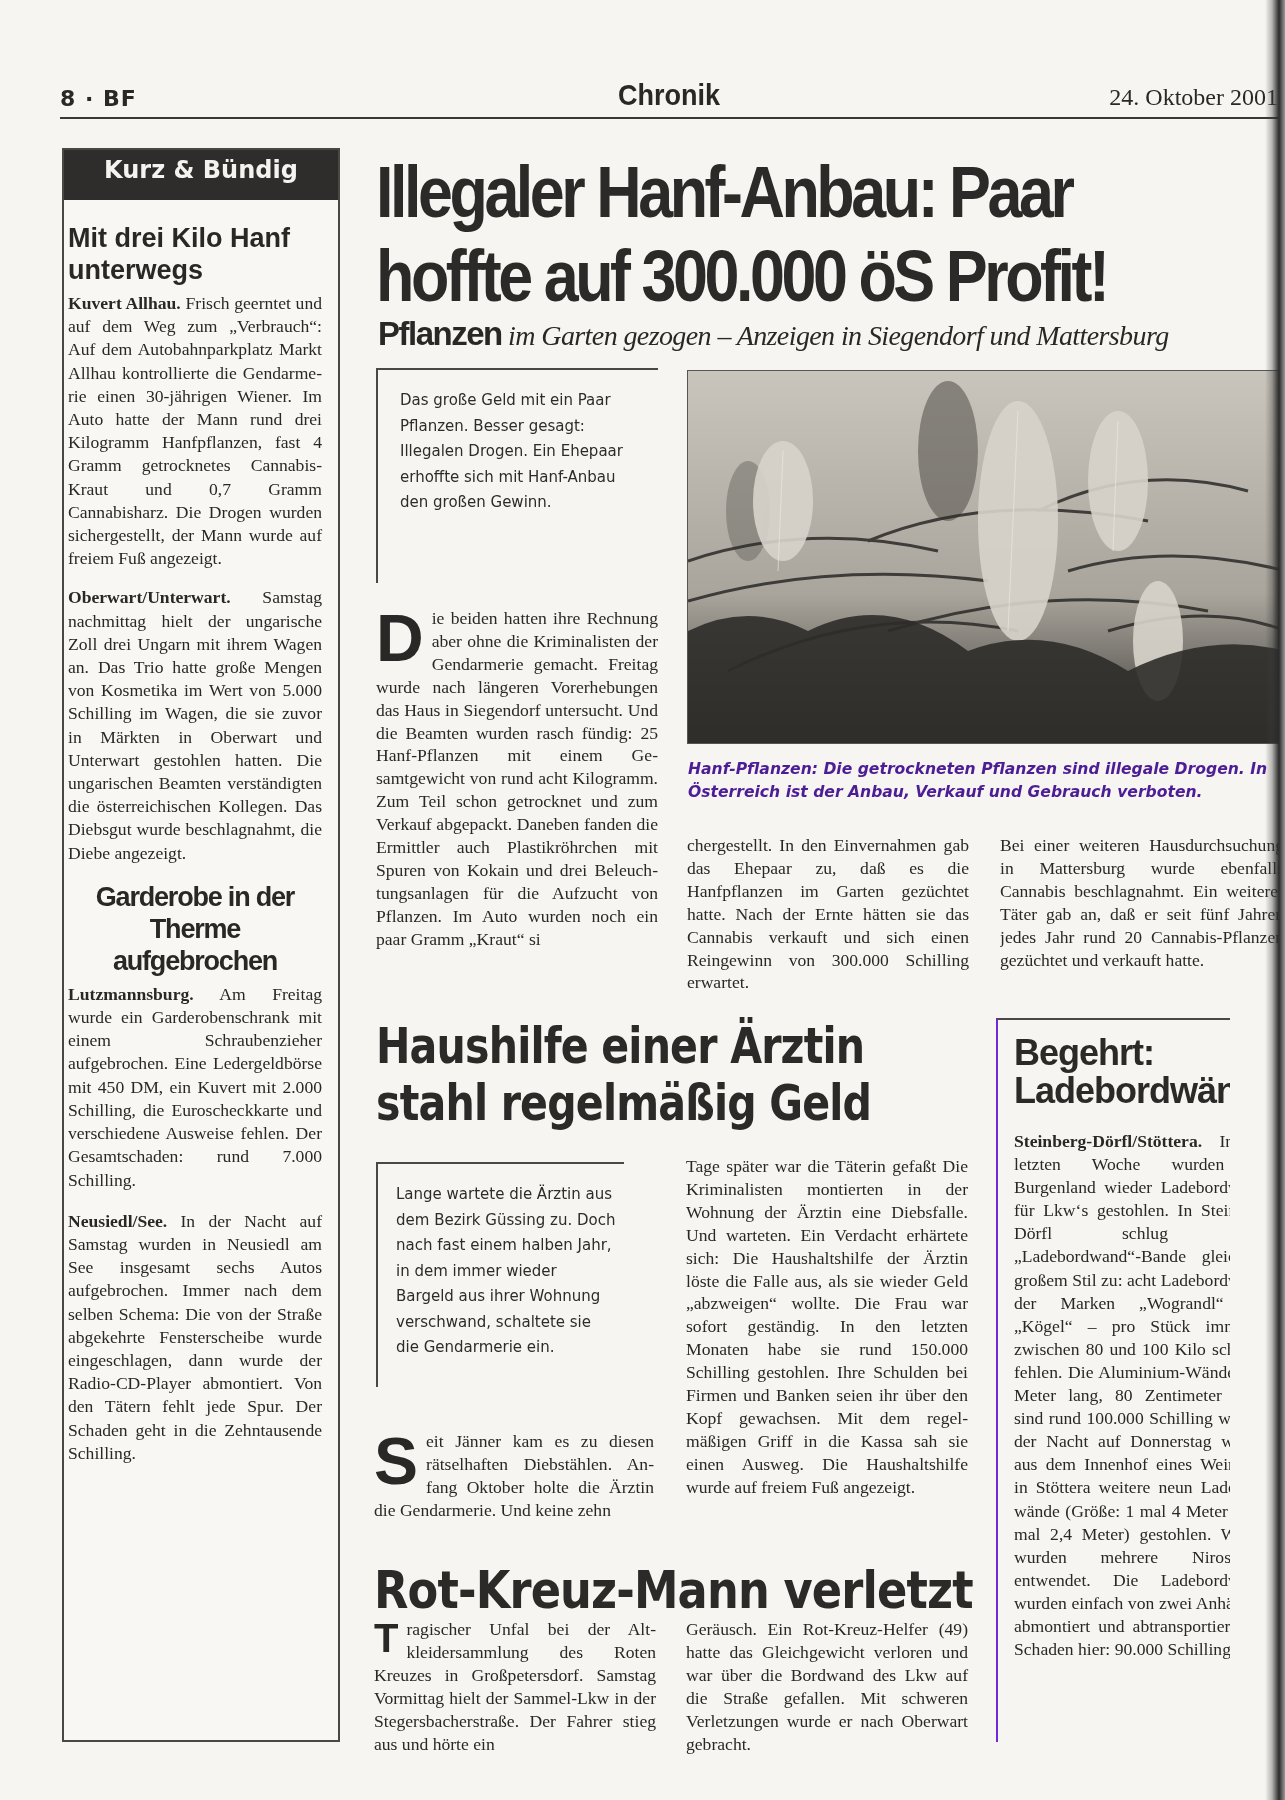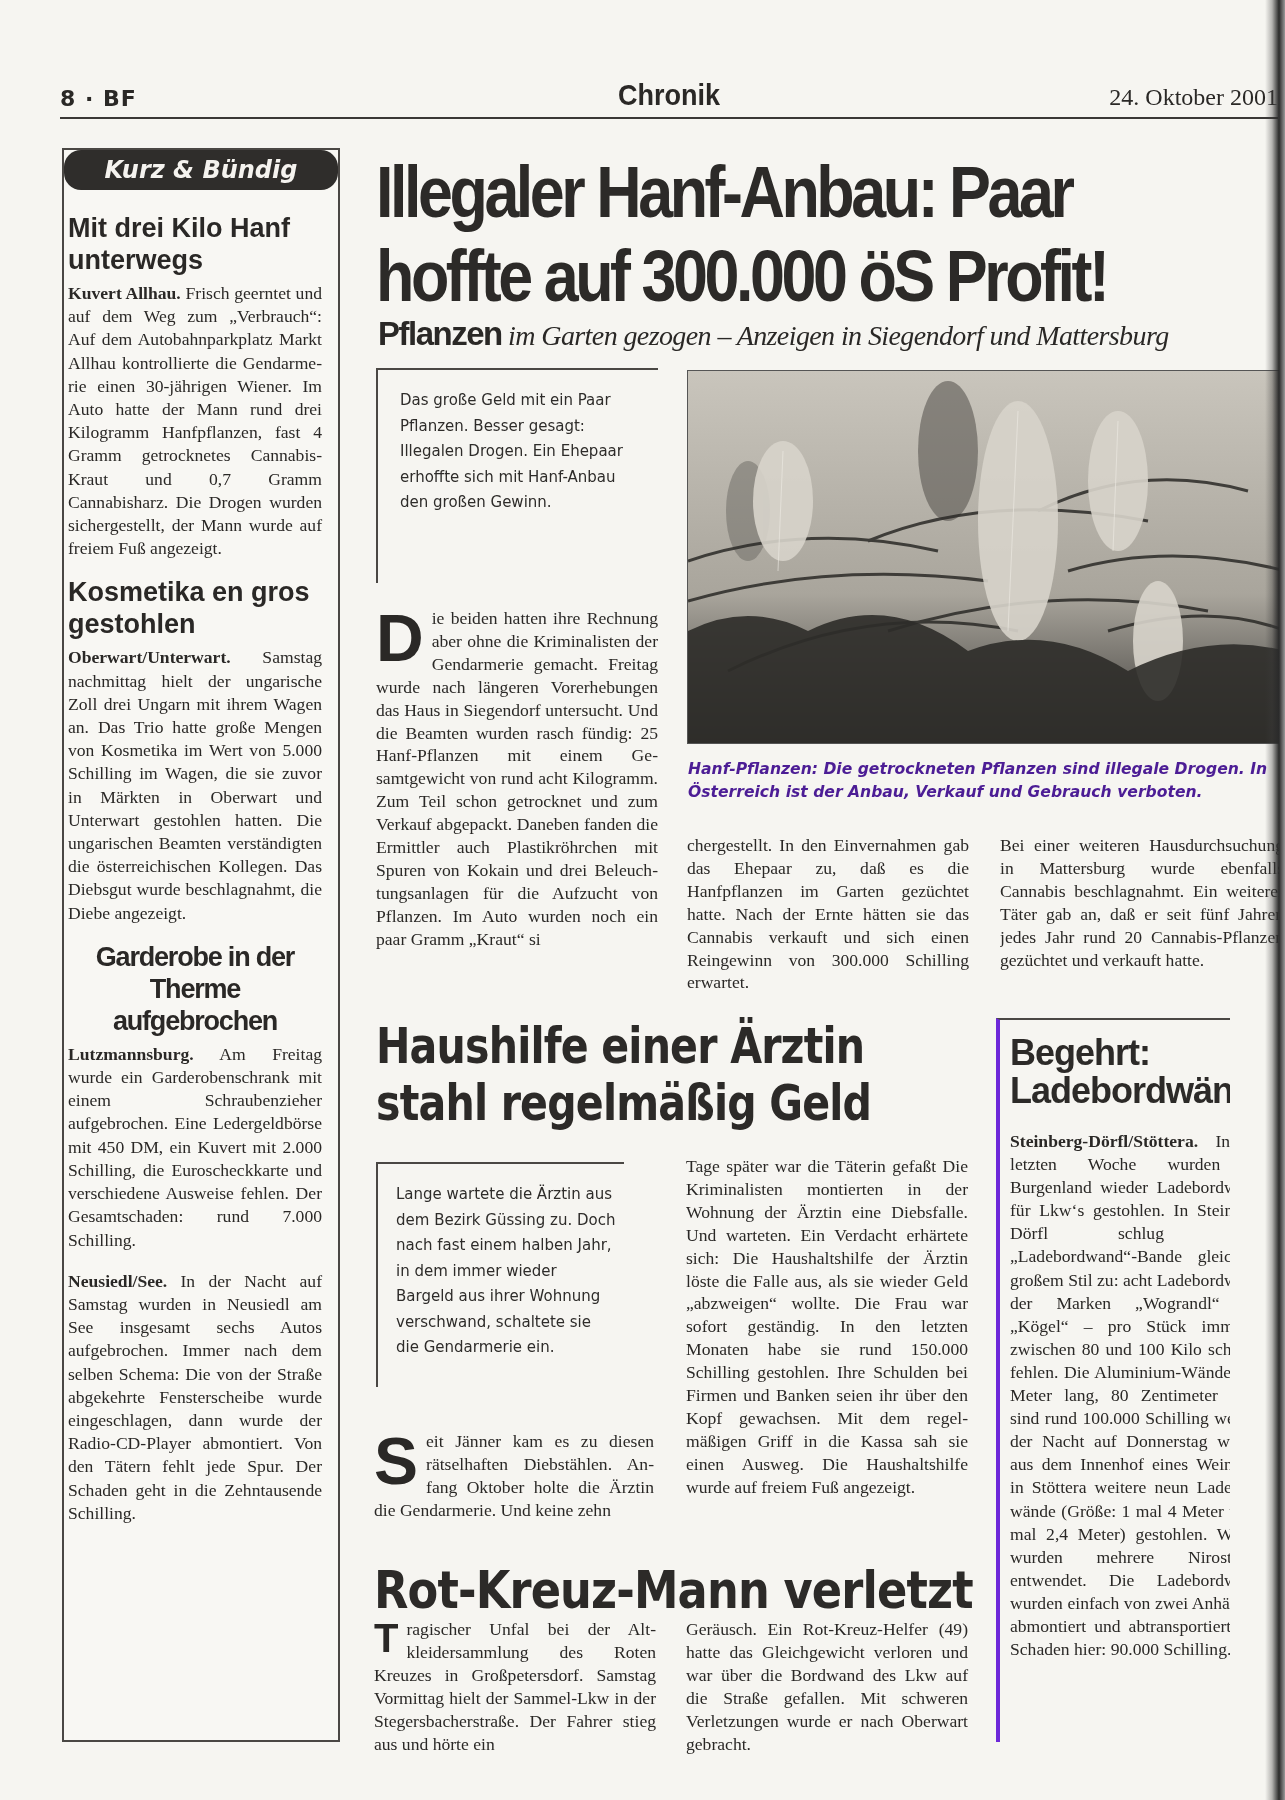--- a/index.html
+++ b/index.html
@@ -15,21 +15,21 @@
 
   
   .page-header { position: absolute; left: 60px; top: 78px; width: 1218px; height: 40px; }
   .hdr-page { position: absolute; left: 0; top: 8px; font-family: "DejaVu Sans", sans-serif; font-weight: bold; font-size: 22px; letter-spacing: 1px; }
   .hdr-section { position: absolute; left: 0; width: 100%; text-align: center; top: 0; font-family: "Liberation Sans", sans-serif; font-weight: bold; font-size: 30px; transform: scaleX(0.9); }
   .hdr-date { position: absolute; right: 0; top: 6px; font-family: "Liberation Serif", serif; font-size: 24px; }
   .hdr-rule { position: absolute; left: 60px; top: 117px; width: 1218px; height: 2px; background: #3a3836; }
 
   
   .sidebar { position: absolute; left: 62px; top: 148px; width: 278px; height: 1594px; border: 2px solid #4a4744; box-sizing: border-box; background: #f8f7f3; }
-  .sidebar-title { background: #2f2d2b; color: #f5f3ef; text-align: center; height: 40px; line-height: 40px; font-family: "DejaVu Sans", sans-serif; font-weight: bold; font-style: italic; font-size: 24px; border-radius: 17px; }
+  .sidebar-title { background: #2f2d2b; color: #f5f3ef; text-align: center; height: 50px; line-height: 40px; font-family: "DejaVu Sans", sans-serif; font-weight: bold; font-size: 24px; }
   .brief { padding: 0 16px 0 4px; }
   .brief h3 { margin: 0; font-family: "Liberation Sans", "DejaVu Sans", sans-serif; font-weight: bold; font-size: 27px; line-height: 32px; transform-origin: left; color: #2a2826; }
   .brief p { margin: 6px 0 0 0; font-size: 17.6px; line-height: 23.2px; text-align: justify; hyphens: manual; }
   .brief p b { font-weight: bold; }
   .b1 { margin-top: 22px; } .b2 { margin-top: 16px; } .b3 { margin-top: 16px; } .b4 { margin-top: 18px; }
 
   
   .main-headline { position: absolute; left: 376px; top: 150px; width: 900px; font-family: "Liberation Sans", sans-serif; font-weight: bold; font-size: 73px; line-height: 84px; letter-spacing: -4px; color: #2c2a28; transform: scaleX(0.86); transform-origin: left top; white-space: nowrap; }
   .subhead { position: absolute; left: 378px; top: 315px; width: 900px; white-space: nowrap; }
   .subhead .kicker { font-family: "Liberation Sans", sans-serif; font-weight: bold; font-size: 33px; letter-spacing: -1.5px; }
@@ -47,21 +47,21 @@
   .dropcap-s { font-size: 66px; line-height: 58px; }
   .dropcap-t { font-size: 40px; line-height: 36px; margin-top: 2px; }
 
   .photo { position: absolute; left: 687px; top: 370px; width: 598px; height: 372px; overflow: hidden; background: #bdb9b0; border: 1px solid #555; }
   .photo svg { display: block; }
   .caption { position: absolute; left: 688px; top: 758px; width: 598px; font-family: "DejaVu Sans", sans-serif; font-style: italic; font-weight: bold; font-size: 15.6px; line-height: 23px; color: #4c1d95; white-space: nowrap; overflow: hidden; }
 
   .headline2 { position: absolute; left: 376px; top: 1018px; font-family: "DejaVu Sans", sans-serif; font-weight: bold; font-size: 49px; line-height: 57px; letter-spacing: -1px; transform: scaleX(0.84); transform-origin: left top; white-space: nowrap; color: #2c2a28; }
   .headline3 { position: absolute; left: 374px; top: 1560px; font-family: "DejaVu Sans", sans-serif; font-weight: bold; font-size: 52px; line-height: 60px; letter-spacing: -1px; transform: scaleX(0.86); transform-origin: left top; white-space: nowrap; color: #2c2a28; }
 
-  .sidebox { position: absolute; left: 996px; top: 1018px; width: 234px; height: 724px; border-top: 2px solid #4a4744; border-left: 4px solid #6d28d9; box-sizing: border-box; padding: 14px 0 0 10px; overflow: hidden; }
+  .sidebox { position: absolute; left: 996px; top: 1018px; width: 234px; height: 724px; border-top: 2px solid #4a4744; border-left: 2px solid #6d28d9; box-sizing: border-box; padding: 14px 0 0 16px; overflow: hidden; }
   .sidebox h3 { margin: 0; font-family: "Liberation Sans", sans-serif; font-weight: bold; font-size: 36px; line-height: 38px; letter-spacing: -1px; color: #2c2a28; }
   .sidebox p { margin: 20px 0 0 0; font-size: 17.6px; line-height: 23.1px; text-align: justify; width: 260px; white-space: normal; }
   .sidebox p b { font-weight: bold; }
 </style>
 </head>
 <body>
 
 <div class="page-header">
   <span class="hdr-page">8 · BF</span>
   <span class="hdr-section">Chronik</span>
@@ -70,21 +70,20 @@
 <div class="hdr-rule"></div>
 
 <div class="sidebar">
   <div class="sidebar-title">Kurz &amp; Bündig</div>
 
   <div class="brief b1">
     <h3>Mit drei Kilo Hanf unterwegs</h3>
     <p><b>Kuvert Allhau.</b><span> Frisch geern­tet und auf dem Weg zum „Verbrauch“: Auf dem Auto­bahnparkplatz Markt Allhau kontrollierte die Gendarme­rie einen 30-jährigen Wiener. Im Auto hatte der Mann rund drei Kilogramm Hanfpflan­zen, fast 4 Gramm getrockne­tes Cannabis-Kraut und 0,7 Gramm Cannabisharz. Die Drogen wurden sicherge­stellt, der Mann wurde auf freiem Fuß angezeigt.</span></p>
   </div>
   <div class="brief b2">
-    <h3>Kosmetika en gros gestohlen</h3>
     <p><b>Oberwart/Unterwart.</b><span> Sams­tag nachmittag hielt der un­garische Zoll drei Ungarn mit ihrem Wagen an. Das Trio hatte große Mengen von Kos­metika im Wert von 5.000 Schilling im Wagen, die sie zuvor in Märkten in Ober­wart und Unterwart gestoh­len hatten. Die ungarischen Beamten verständigten die österreichischen Kollegen. Das Diebsgut wurde beschlagnahmt, die Diebe an­gezeigt.</span></p>
   </div>
   <div class="brief b3">
     <h3 style="letter-spacing:-1.2px;text-align:center;">Garderobe in der Therme aufgebrochen</h3>
     <p><b>Lutzmannsburg.</b><span> Am Freitag wurde ein Garderoben­schrank mit einem Schrau­benzieher aufgebrochen. Ei­ne Ledergeldbörse mit 450 DM, ein Kuvert mit 2.000 Schilling, die Euroscheckkar­te und verschiedene Auswei­se fehlen. Der Gesamtscha­den: rund 7.000 Schilling.</span></p>
   </div>
   <div class="brief b4">
     <p><b>Neusiedl/See.</b><span> In der Nacht auf Samstag wurden in Neu­siedl am See insgesamt sechs Autos aufgebrochen. Immer nach dem selben Schema: Die von der Straße abgekehr­te Fensterscheibe wurde ein­geschlagen, dann wurde der Radio-CD-Player abmontiert. Von den Tätern fehlt jede Spur. Der Schaden geht in die Zehntausende Schilling.</span></p>
   </div>
 </div>

